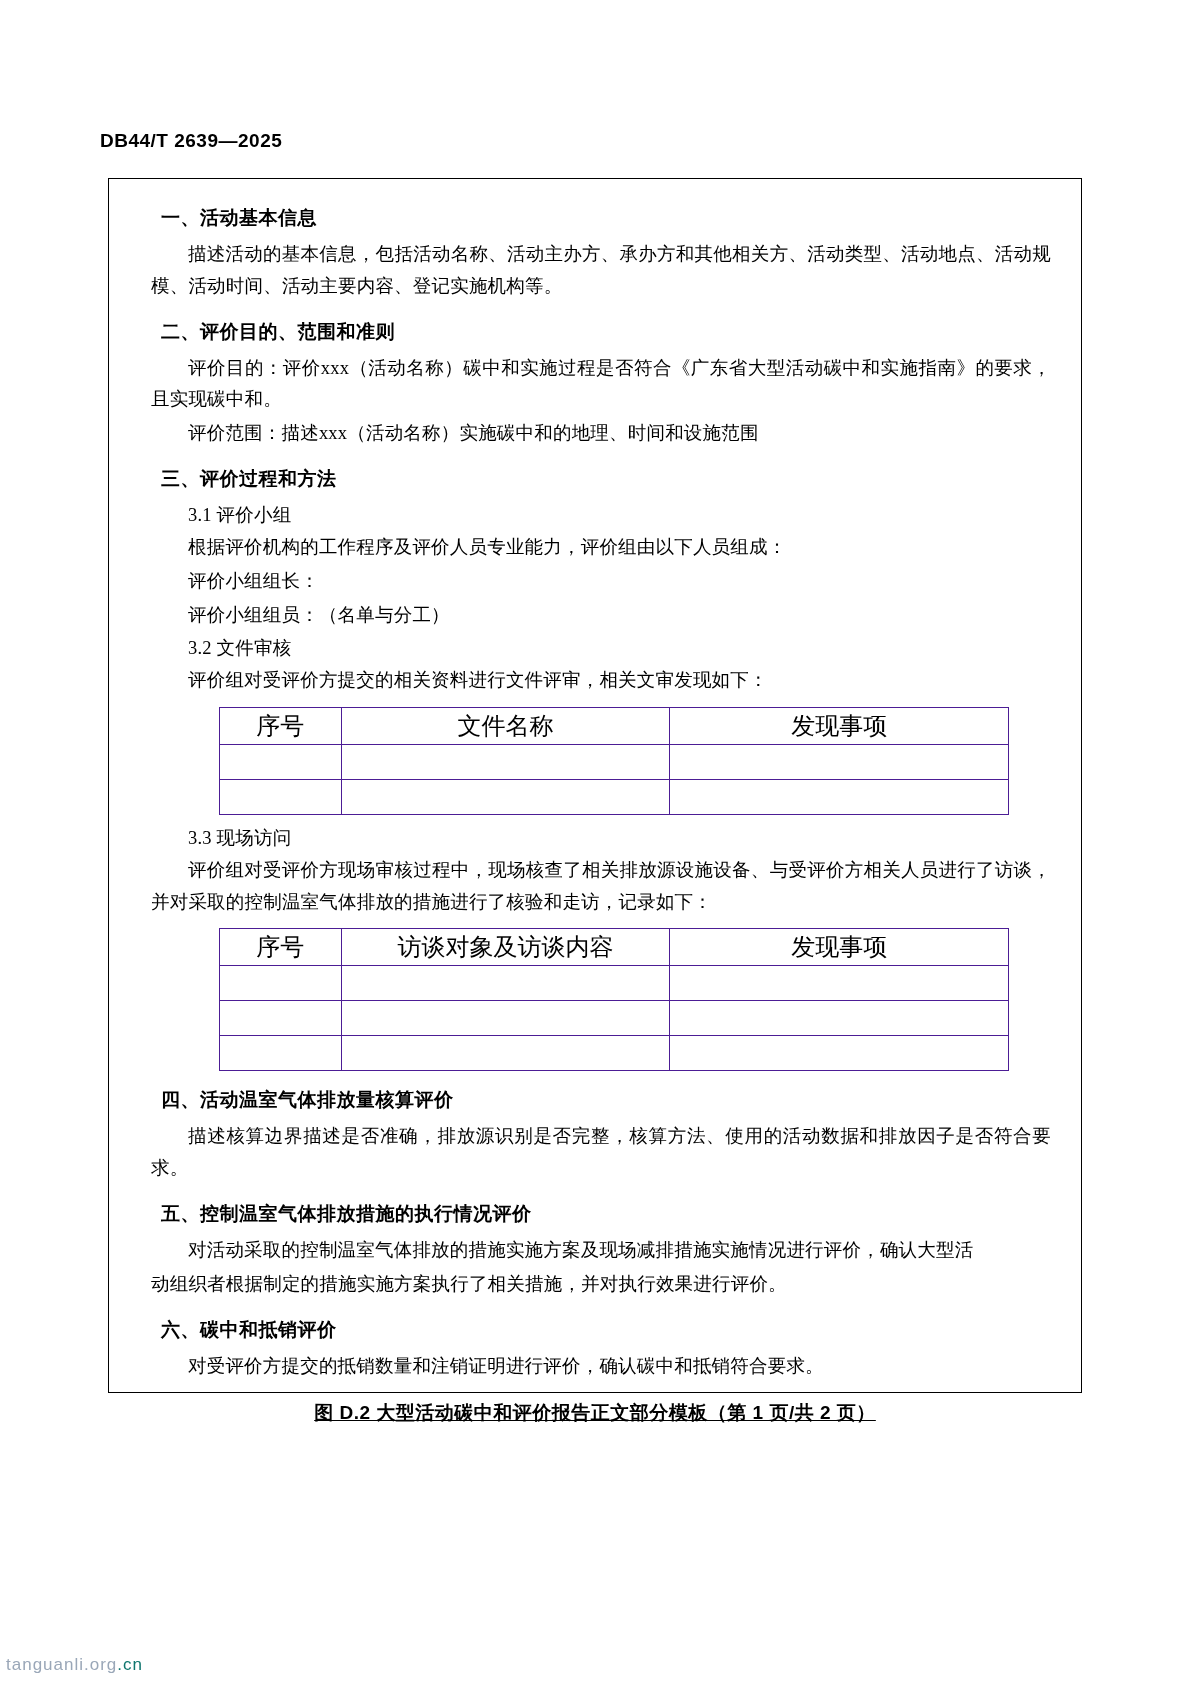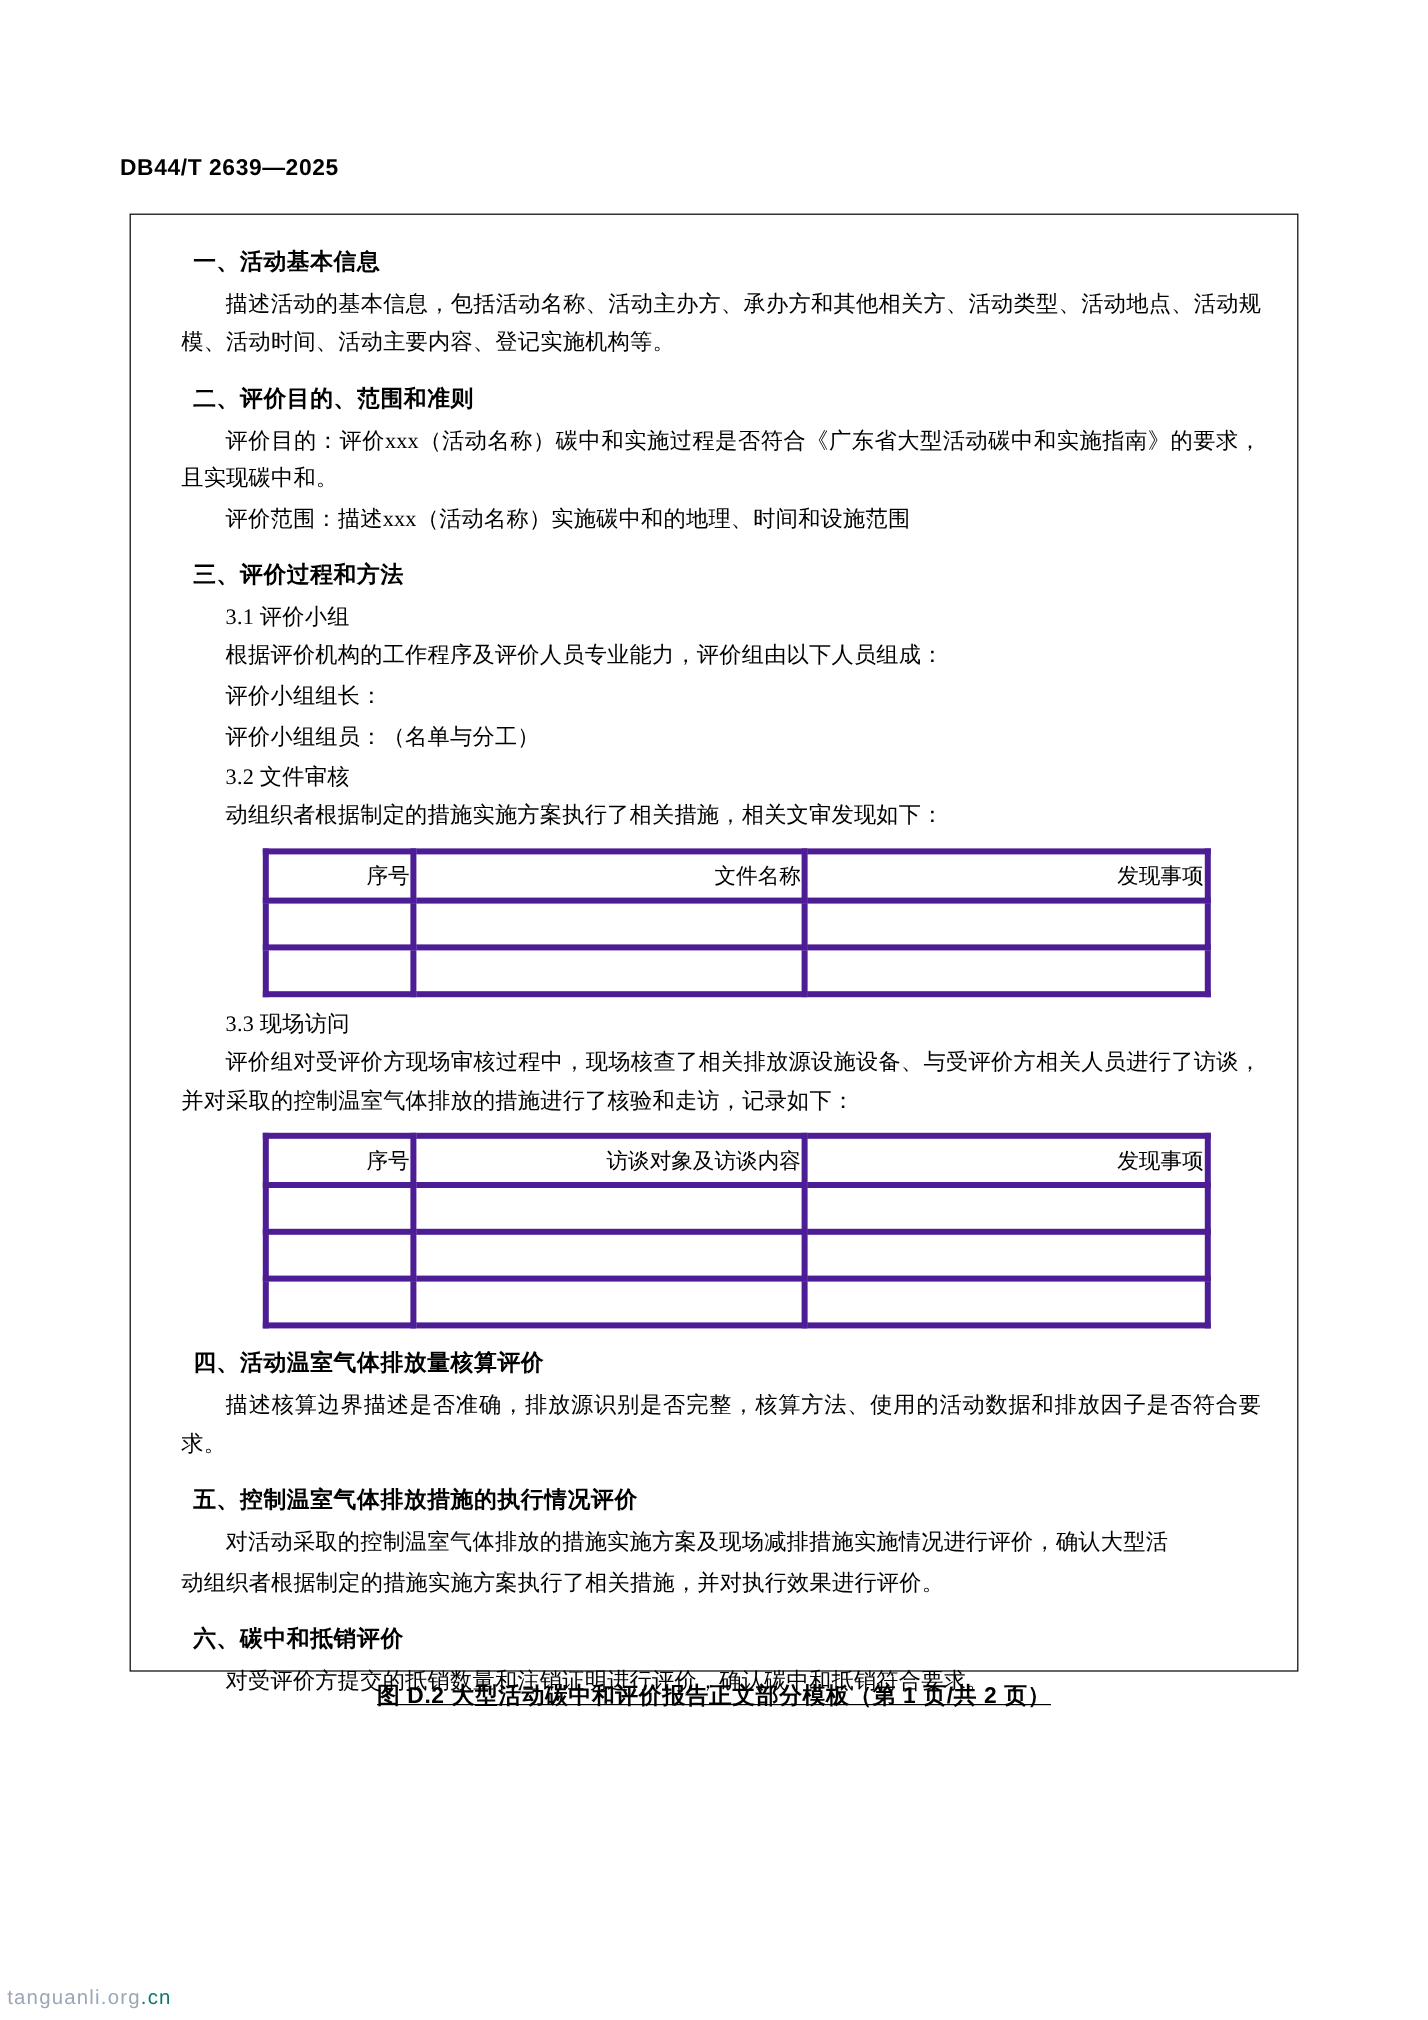--- a/index.html
+++ b/index.html
@@ -67,25 +67,25 @@
     margin: 0;
     text-indent: 2em;
     letter-spacing: 0.2px;
   }
   table.doc-table {
     border-collapse: collapse;
     margin: 10px 0 8px 68px;
     width: 790px;
   }
   table.doc-table td, table.doc-table th {
-    border: 5px solid #4c1d95;
+    border: 1px solid #4c1d95;
     height: 32px;
-    font-size: 18px;
+    font-size: 24px;
     font-weight: normal;
-    text-align: right;
+    text-align: center;
     font-family: "Liberation Serif", "DejaVu Serif", serif;
   }
   table.doc-table thead td {
     height: 34px;
   }
   .col-1 { width: 120px; }
   .col-2 { width: 330px; }
   .col-3 { width: 340px; }
   .caption {
     position: absolute;
@@ -126,21 +126,21 @@
       <h2 class="section">二、评价目的、范围和准则</h2>
       <p class="para">评价目的：评价xxx（活动名称）碳中和实施过程是否符合《广东省大型活动碳中和实施指南》的要求，且实现碳中和。</p>
       <p class="para">评价范围：描述xxx（活动名称）实施碳中和的地理、时间和设施范围</p>
 
       <h2 class="section">三、评价过程和方法</h2>
       <p class="sub">3.1  评价小组</p>
       <p class="para noindent" style="padding-left:2em">根据评价机构的工作程序及评价人员专业能力，评价组由以下人员组成：</p>
       <p class="para noindent" style="padding-left:2em">评价小组组长：</p>
       <p class="para noindent" style="padding-left:2em">评价小组组员：（名单与分工）</p>
       <p class="sub">3.2  文件审核</p>
-      <p class="para noindent" style="padding-left:2em">动组织者根据制定的措施实施方案执行了相关措施，相关文审发现如下：</p>
+      <p class="para noindent" style="padding-left:2em">评价组对受评价方提交的相关资料进行文件评审，相关文审发现如下：</p>
 
       <table class="doc-table">
         <thead>
           <tr>
             <td class="col-1">序号</td>
             <td class="col-2">文件名称</td>
             <td class="col-3">发现事项</td>
           </tr>
         </thead>
         <tbody>

